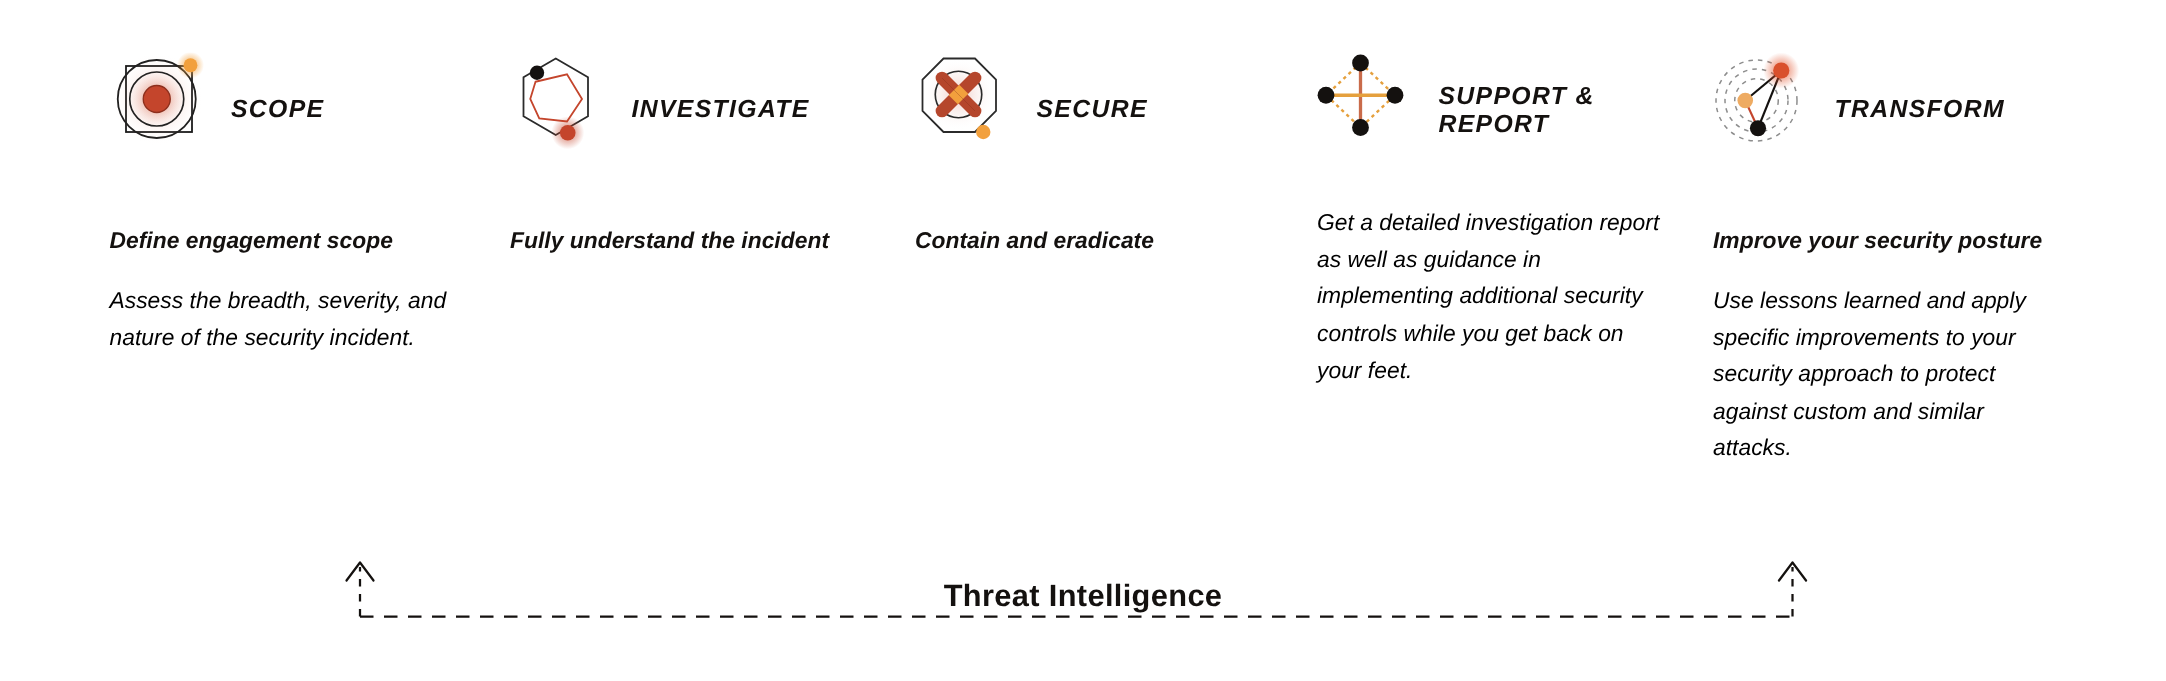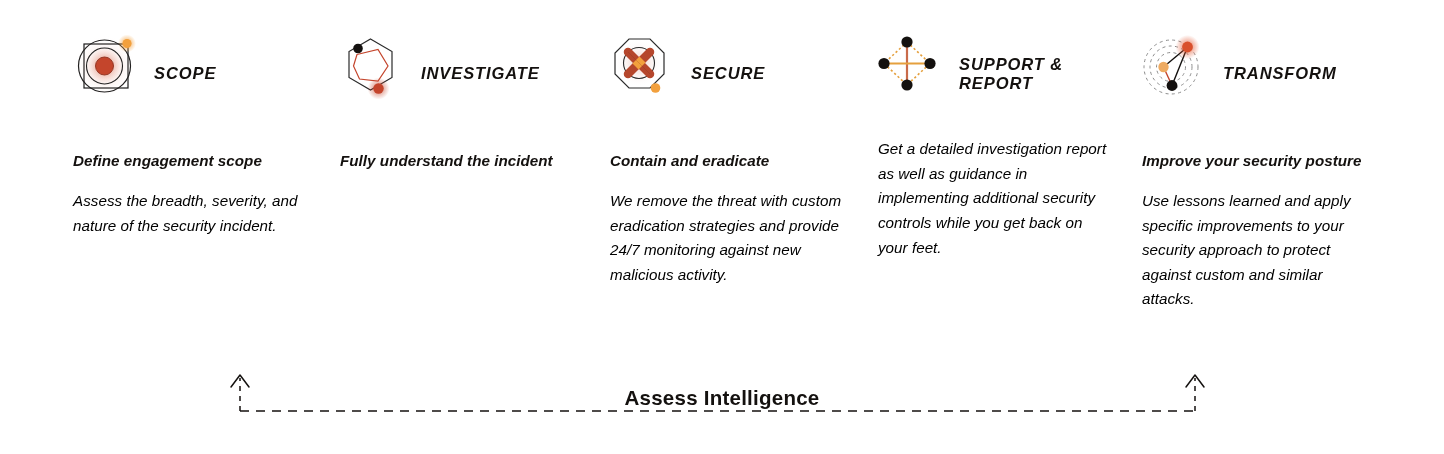--- a/index.html
+++ b/index.html
@@ -178,21 +178,20 @@
             <line x1="18" y1="17" x2="40" y2="39" stroke="#b5462c" stroke-width="8.5" stroke-linecap="round"></line>
             <line x1="40" y1="17" x2="18" y2="39" stroke="#b5462c" stroke-width="8.5" stroke-linecap="round"></line>
             <line x1="25.5" y1="31.5" x2="32.5" y2="24.5" stroke="#f2a03d" stroke-width="8.5" stroke-linecap="butt"></line>
             <line x1="18" y1="17" x2="40" y2="39" stroke="#7d2a17" stroke-width="0.6" opacity="0.35"></line>
             <circle cx="45.5" cy="53" r="4.8" fill="#f2a03d"></circle>
           </svg>
         </div>
         <div class="step-label">SECURE</div>
       </div>
       <div class="col-heading">Contain and eradicate</div>
-      <div class="col-body">We remove the threat with custom eradication strategies and provide 24/7 monitoring against new malicious activity.</div>
     </div>
 
     <div class="col" style="left:878px;">
       <div class="col-head">
         <div class="icon-box">
           <svg width="72" height="78" viewBox="0 0 72 78">
             <polygon points="29,7 52,28.5 29,50 6,28.5" fill="none" stroke="#e5a03d" stroke-width="1.6" stroke-dasharray="2.2 2.4"></polygon>
             <line x1="29" y1="7" x2="29" y2="50" stroke="#c96b4a" stroke-width="2.2"></line>
             <line x1="6" y1="28.5" x2="52" y2="28.5" stroke="#e5a03d" stroke-width="2.2"></line>
             <circle cx="29" cy="7" r="5.6" fill="#14110f"></circle>
@@ -247,15 +246,15 @@
 
       <line x1="240" y1="51" x2="1195" y2="51" stroke="#14110f" stroke-width="1.5" stroke-dasharray="9 7"></line>
 
       <g>
         <line x1="1195" y1="51" x2="1195" y2="18" stroke="#14110f" stroke-width="1.5" stroke-dasharray="5 5"></line>
         <polyline points="1186,27 1195,15 1204,27" fill="none" stroke="#14110f" stroke-width="1.5" stroke-linecap="round" stroke-linejoin="round"></polyline>
       </g>
     </svg>
   </div>
 
-  <div class="threat-label">Assess Intelligence</div>
+  <div class="threat-label">Threat Intelligence</div>
 
 </div>
 
 </body></html>

